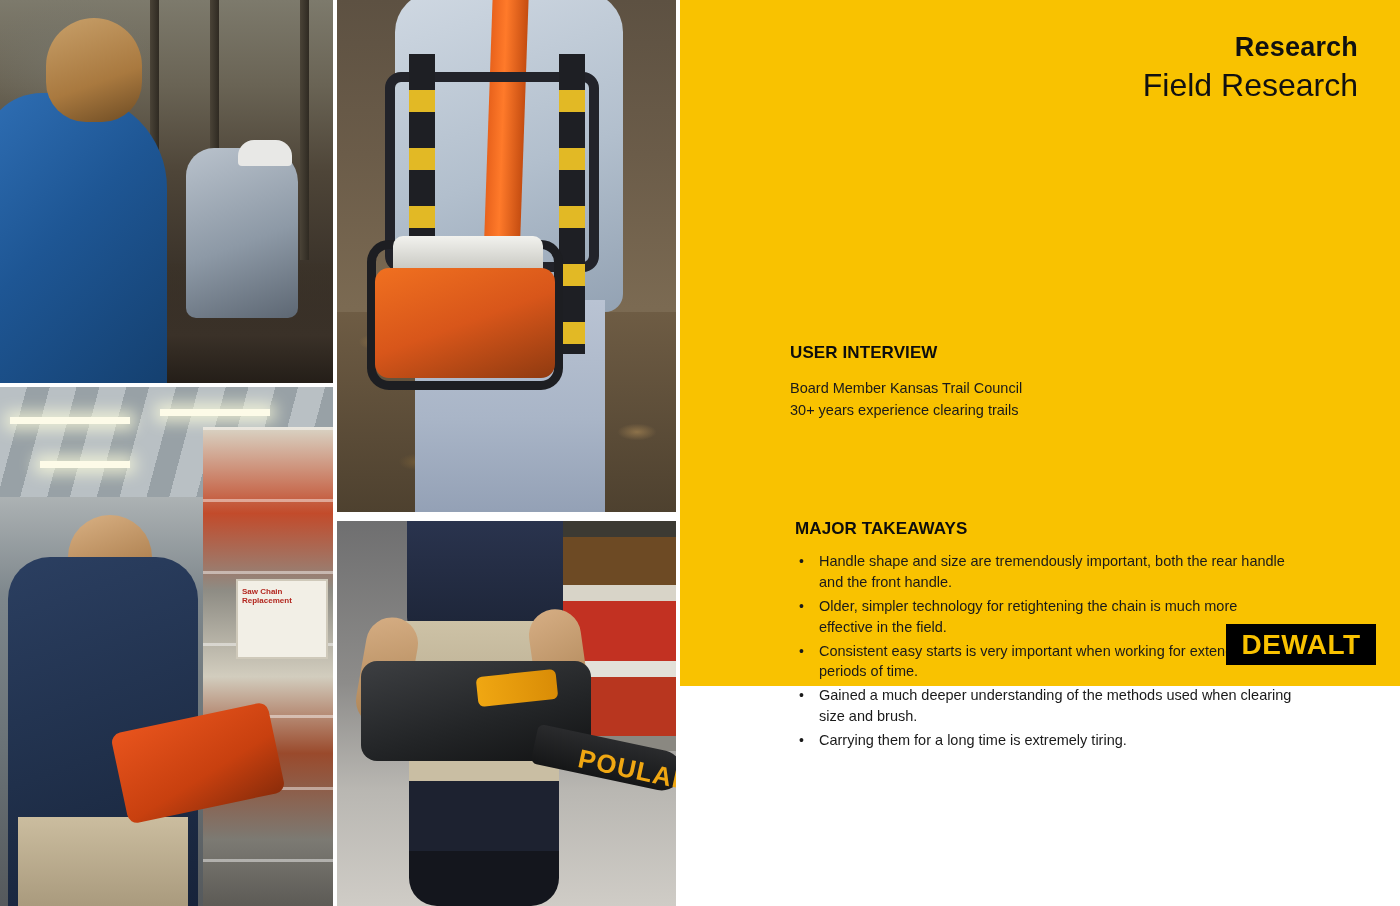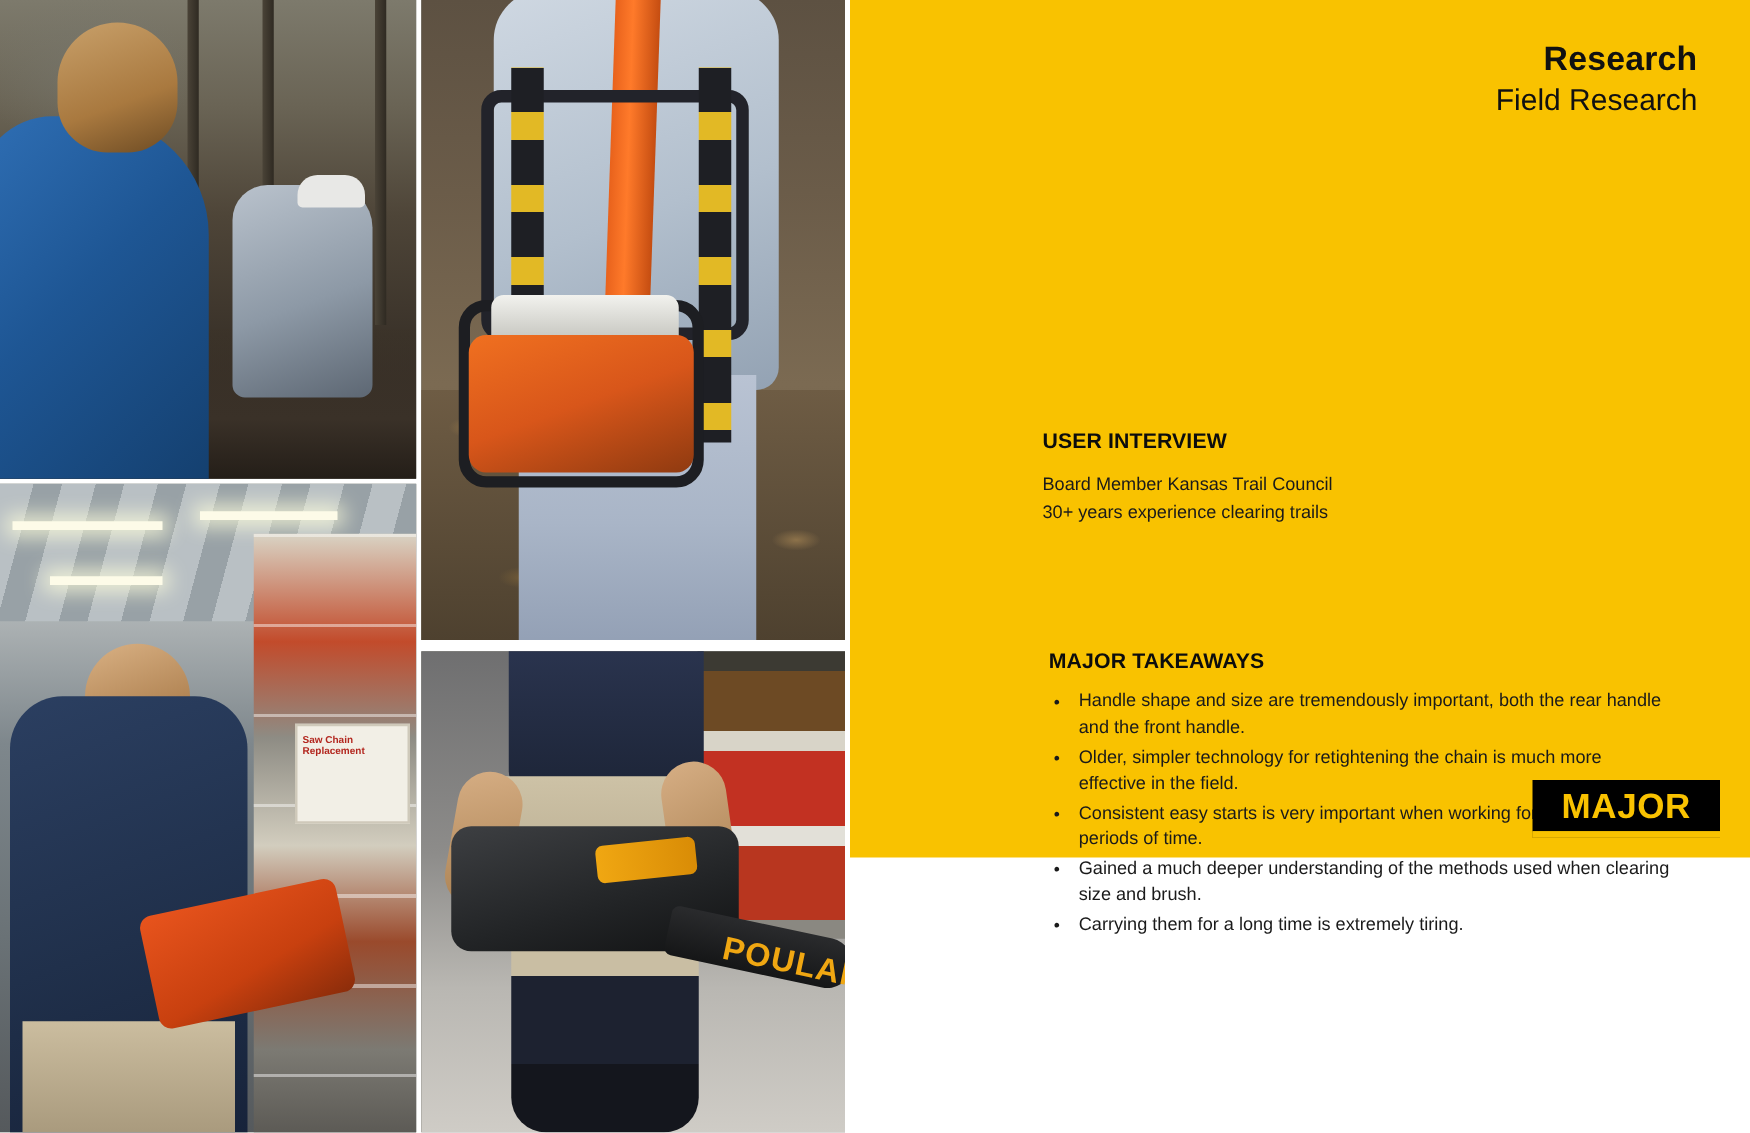--- a/index.html
+++ b/index.html
@@ -220,24 +220,24 @@
     background: #f9c200;
     height: 686px;
   }
   .panel-header {
     position: absolute; right: 42px; top: 32px; text-align: right;
   }
   .panel-header .title {
     font-size: 27px; font-weight: 700; color: #111; letter-spacing: .2px;
   }
   .panel-header .subtitle {
-    font-size: 24px; font-weight: 400; color: #111; margin-top: 4px;
-  }
-
-  .section { position: absolute; left: 110px; width: 560px; margin-left: 44px; }
+    font-size: 32px; font-weight: 400; color: #111; margin-top: 4px;
+  }
+
+  .section { position: absolute; left: 110px; width: 560px; }
   .section h3 {
     font-size: 17px; font-weight: 800; color: #0d0d0d; letter-spacing: .1px;
   }
   .section .lines { margin-top: 14px; }
   .section .lines div {
     font-size: 14.5px; color: #1a1a1a; line-height: 1.52;
   }
   #section-user-interview { top: 343px; }
   #section-major-takeaways { top: 519px; left: 115px; }
   #section-major-takeaways h3 { font-size: 17px; }
@@ -357,17 +357,17 @@
       <ul class="takeaways">
         <li>Handle shape and size are tremendously important, both the rear handle and the  front handle.</li>
         <li>Older, simpler technology for retightening the chain is much more effective in the field.</li>
         <li>Consistent easy starts is very important when working for extended periods of time.</li>
         <li>Gained a much deeper understanding of the methods used when clearing size and brush.</li>
         <li>Carrying them for a long time is extremely tiring.</li>
       </ul>
     </div>
 
     <div class="logo">
-      <span>MAJOR</span>
+      <span>DEWALT</span>
     </div>
 
   </div>
 </div>
 
 </body></html>

